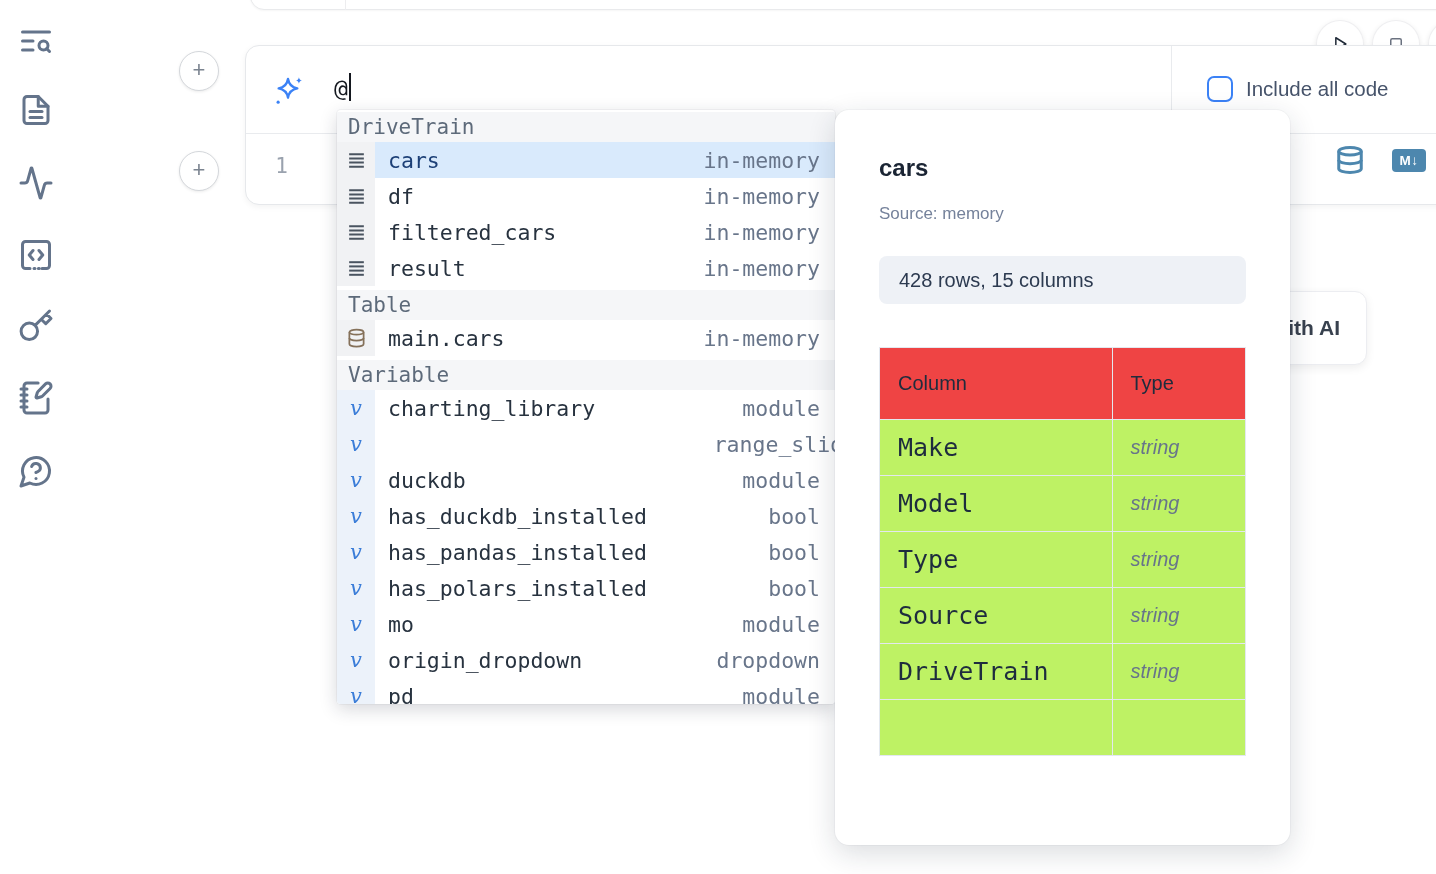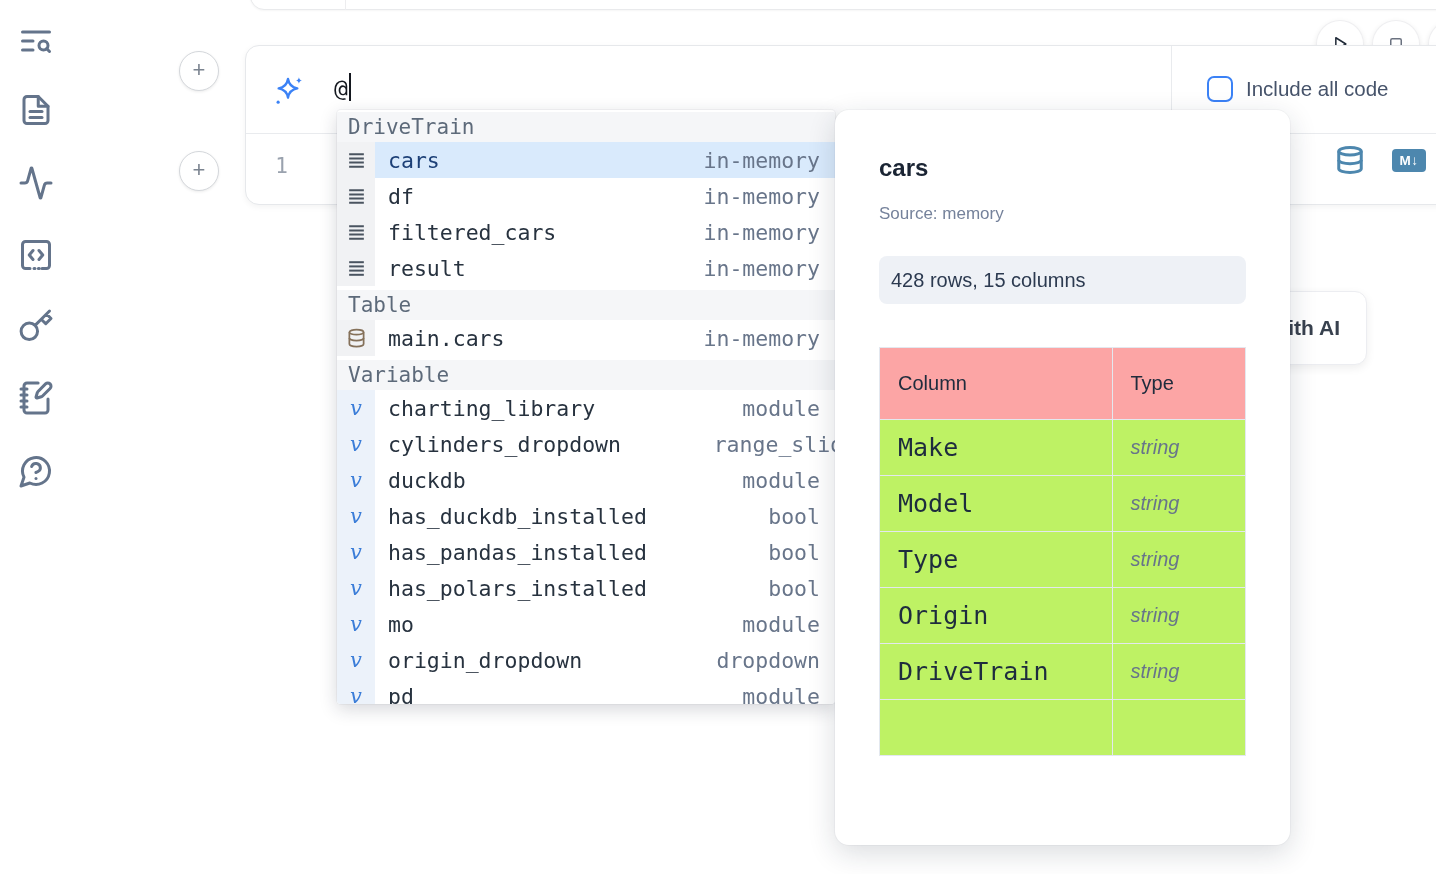--- a/index.html
+++ b/index.html
@@ -64,25 +64,25 @@
   .crow.sel { background:#d9eafc; }
   .crow.sel .lbl { color:#1d4077; }
   .typ-ovf { margin-right:-49px; }
 
   
   .popup { position:absolute; left:835px; top:110px; width:455px; height:735px; background:#fff;
     border-radius:14px; box-shadow:0 8px 28px rgba(25,35,55,.16), 0 0 0 1px rgba(25,35,55,.03); z-index:30; }
   .pp-title { position:absolute; left:44px; top:44px; font-size:24px; font-weight:bold; color:#1a2433; }
   .pp-source { position:absolute; left:44px; top:94px; font-size:17px; color:#75829b; }
   .pp-badge { position:absolute; left:44px; top:146px; width:367px; height:48px; background:#eef1f6;
-    border-radius:8px; font-size:20px; color:#2c3a50; line-height:48px; padding-left:12px; }
+    border-radius:8px; font-size:20px; color:#2c3a50; line-height:48px; padding-left:20px; }
   .pp-tablewrap { position:absolute; left:44px; top:237px; width:367px; height:464px; overflow:hidden; }
   .pp-table { border-collapse:collapse; width:367px; }
   .pp-table th, .pp-table td { border:1px solid #e3e8ef; text-align:left; vertical-align:middle; }
-  .pp-table th { height:72px; background:#fca5a5; font-weight:normal; font-size:20px; color:#202c3d; padding-left:18px; }
+  .pp-table th { height:72px; background:#ef4444; font-weight:normal; font-size:20px; color:#202c3d; padding-left:18px; }
   .pp-table td { height:56px; background:#bef264; padding-left:18px; }
   .col-name { font-family:"DejaVu Sans Mono", monospace; font-size:25px; color:#1e2c3e; }
   .col-type { font-size:20px; color:#67748a;font-style:italic; }
   .w-col { width:233px; } .w-typ { width:134px; }
 
   
   .gen-ai { position:absolute; left:1105px; top:291px; width:262px; height:74px; background:#fff;
     border:1px solid #ecedf1; border-radius:12px; box-shadow:0 3px 10px rgba(0,0,0,.07);
     display:flex; align-items:center; justify-content:flex-end; padding-right:26px;
     font-size:21px; font-weight:bold; color:#38414e; z-index:10; cursor:pointer; }
@@ -275,21 +275,20 @@
       <span class="gut gut-var">
           <span class="vicon">v</span>
         </span>
       <span class="lbl">charting_library</span>
       <span class="typ">module</span>
     </div>
     <div class="crow">
       <span class="gut gut-var">
           <span class="vicon">v</span>
         </span>
-      <span class="lbl">cylinders_dropdown</span>
       <span class="typ typ-ovf">range_slider</span>
     </div>
     <div class="crow">
       <span class="gut gut-var">
           <span class="vicon">v</span>
         </span>
       <span class="lbl">duckdb</span>
       <span class="typ">module</span>
     </div>
     <div class="crow">
@@ -353,21 +352,21 @@
         </tr>
         <tr>
           <td class="col-name">Model</td>
           <td class="col-type">string</td>
         </tr>
         <tr>
           <td class="col-name">Type</td>
           <td class="col-type">string</td>
         </tr>
         <tr>
-          <td class="col-name">Origin</td>
+          <td class="col-name">Source</td>
           <td class="col-type">string</td>
         </tr>
         <tr>
           <td class="col-name">DriveTrain</td>
           <td class="col-type">string</td>
         </tr>
         <tr>
           <td class="col-name"></td>
           <td class="col-type"></td>
         </tr>

